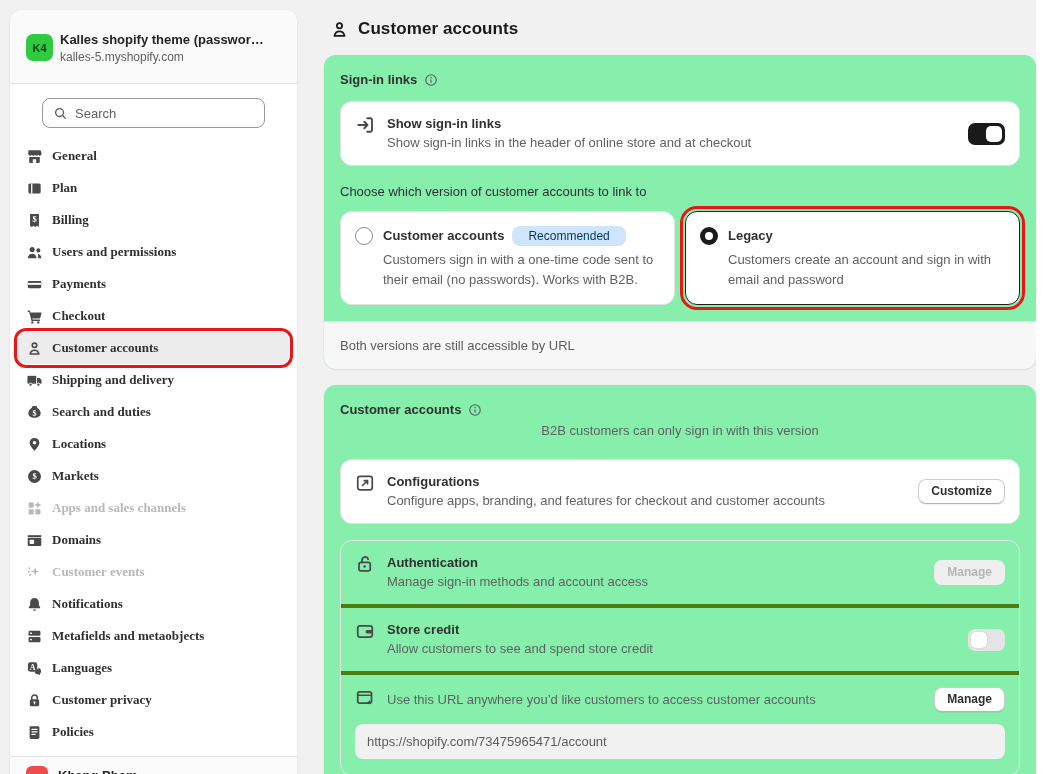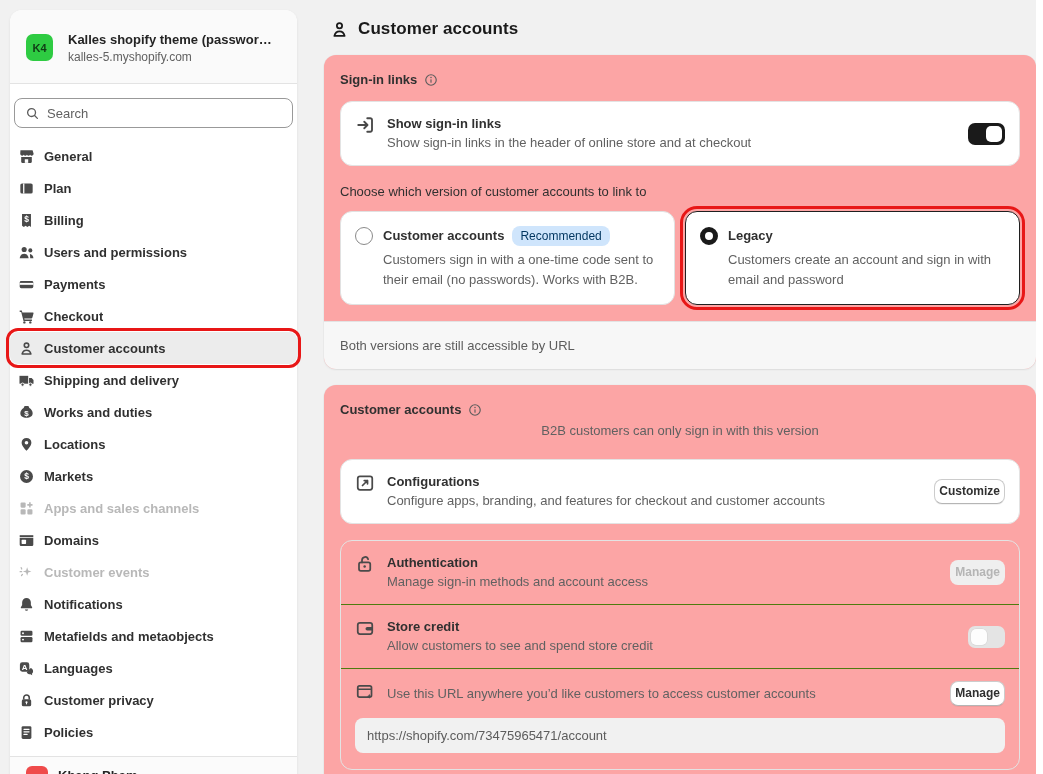--- a/index.html
+++ b/index.html
@@ -13,44 +13,44 @@
   }
   svg { display:block; }
 
   
   .sidebar {
     position:absolute; left:10px; top:10px; width:287px; height:780px;
     background:#fff; border-radius:12px;
     box-shadow:0 1px 3px rgba(0,0,0,.08);
   }
   .store-header {
-    height:74px; padding:13px 16px 11px; display:flex; align-items:center; gap:15px;
+    height:74px; padding:13px 16px 11px; display:flex; align-items:center; gap:7px;
     background:#fafafa; border-bottom:1px solid #e3e3e3; border-radius:12px 12px 0 0;
   }
   .store-avatar {
     width:27px; height:27px; border-radius:7px; background:#2ecb42; flex:none;
     display:flex; align-items:center; justify-content:center;
     font-size:11px; font-weight:700; color:#103b15;
   }
   .store-meta { min-width:0; }
   .store-name { font-weight:700; font-size:13px; color:#242424; white-space:nowrap; overflow:hidden; line-height:19px; }
   .store-domain { font-size:12px; color:#616161; line-height:16px; }
 
-  .search-wrap { padding:14px 4px 6px; }
+  .search-wrap { padding:14px 32px 6px; }
   .search-box {
     height:30px; border:1px solid #999; border-radius:8px; background:#fff;
     display:flex; align-items:center; gap:7px; padding:0 10px;
   }
   .search-box input {
     border:none; outline:none; background:transparent; flex:1;
     font-family:inherit; font-size:13px; color:#303030;
   }
   .search-box input::placeholder { color:#616161; }
 
-  .nav { padding:6px 0 0; }
+  .nav { padding:6px 8px 0;font-family:Liberation Serif, serif; }
   .nav-item {
     height:32px; display:flex; align-items:center; gap:9px; padding:0 8px;
     border-radius:8px; cursor:pointer; position:relative;
     font-weight:600; color:#303030;
   }
   .nav-item .nav-icon { width:17px; height:17px; flex:none; color:#4a4a4a; }
   .nav-item.selected { background:#ececec; }
   .nav-item.disabled { color:#b8b8b8; cursor:default; }
   .nav-item.disabled .nav-icon { color:#b8b8b8; }
   .nav-item.annotated { outline:3px solid #e81717; outline-offset:1px; }
@@ -66,21 +66,21 @@
     display:flex; align-items:flex-end; justify-content:center; padding-bottom:4px;
   }
   .user-name { font-weight:700; font-size:13px; color:#242424; margin-top:2px; }
 
   
   .main { position:absolute; left:324px; top:0; width:712px; }
   .main-header { display:flex; align-items:center; gap:9px; padding:19px 0 16px 6px; }
   .main-title { font-size:17px; font-weight:700; color:#1a1a1a; letter-spacing:.1px; }
 
   .card {
-    background:#fca5a5; border-radius:12px; box-shadow:0 1px 2px rgba(0,0,0,.07), 0 0 0 .5px rgba(0,0,0,.03);
+    background:#86efac; border-radius:12px; box-shadow:0 1px 2px rgba(0,0,0,.07), 0 0 0 .5px rgba(0,0,0,.03);
     margin-bottom:16px;
   }
   .card-body { padding:16px; }
   .card-heading-row { display:flex; align-items:center; gap:7px; }
   .card-heading { font-size:13px; font-weight:700; color:#303030; line-height:18px; }
   .card-subheading { font-size:13px; color:#616161; line-height:20px; margin-top:2px;text-align:center; }
 
   .row-card {
     border:1px solid #e3e3e3; border-radius:12px; background:#fff;
     display:flex; align-items:center; gap:12px; padding:12px 14px;
@@ -106,37 +106,37 @@
     padding:14px; display:flex; gap:10px; align-items:flex-start;
   }
   .option-card.selected { border:1.5px solid #1f1f1f; }
   .option-card.annotated { outline:3px solid #e81717; outline-offset:2px; }
   .radio { width:18px; height:18px; border-radius:50%; border:1.5px solid #8a8a8a; background:#fff; flex:none; margin-top:1px; cursor:pointer; }
   .radio.checked { border:5.5px solid #1a1a1a; }
   .option-title-row { display:flex; align-items:center; gap:8px; }
   .option-title { font-size:13px; font-weight:700; color:#303030; line-height:20px; }
   .badge {
     background:#cfe5fc; color:#00355f; font-size:12px; line-height:16px;
-    padding:2px 8px; border-radius:8px; white-space:nowrap;
+    padding:2px 16px; border-radius:8px; white-space:nowrap;
   }
   .option-desc { font-size:13px; color:#616161; line-height:20px; margin-top:4px; }
 
   .card-footer {
     border-top:1px solid #e3e3e3; background:#f7f7f7; border-radius:0 0 12px 12px;
     padding:14px 16px; font-size:13px; color:#5c5c5c; line-height:19px;
   }
 
   .config-card { margin-top:18px; }
   .group-card { border:1px solid #e3e3e3; border-radius:12px; margin-top:16px; padding-bottom:16px; }
   .group-row { display:flex; align-items:center; gap:12px; padding:12px 14px; }
-  .group-row + .group-row { border-top:1px solid #4d7c0f; }
+  .group-row + .group-row { border-top:4px solid #4d7c0f; }
 
   .btn {
     background:#fff; border:1px solid #ccc; border-bottom-color:#b5b5b5;
-    border-radius:8px; padding:3px 4px; font-family:inherit;
+    border-radius:8px; padding:3px 12px; font-family:inherit;
     font-size:12px; font-weight:600; color:#303030; line-height:17px;
     box-shadow:0 1px 0 rgba(0,0,0,.05); cursor:pointer; flex:none; white-space:nowrap;
   }
   .btn.disabled { background:#efefef; border-color:transparent; box-shadow:none; color:#b5b5b5; cursor:default; }
 
   .url-box {
     margin:0 14px; background:#f1f1f1; border-radius:8px;
     padding:8px 12px; font-size:13px; color:#5c5c5c; line-height:19px;
     white-space:nowrap; overflow:hidden;
   }
@@ -228,21 +228,21 @@
           <circle cx="4.3" cy="11.9" r="1.5" stroke="#fff" stroke-width=".9"></circle>
           <circle cx="11.7" cy="11.9" r="1.5" stroke="#fff" stroke-width=".9"></circle>
         </svg>
       <span class="nav-label">Shipping and delivery</span>
     </div>
     <div class="nav-item">
       <svg class="nav-icon" viewBox="0 0 16 16" fill="currentColor">
           <path d="M6.2 1.8h3.6l.9 1.9c2.1 1.3 3.1 3 3.1 5.1 0 2.8-2.3 4.2-5.8 4.2S2.2 11.6 2.2 8.8c0-2.1 1-3.8 3.1-5.1z"></path>
           <text x="8" y="11" text-anchor="middle" font-size="7.5" font-weight="bold" fill="#fff">$</text>
         </svg>
-      <span class="nav-label">Works and duties</span>
+      <span class="nav-label">Search and duties</span>
     </div>
     <div class="nav-item">
       <svg class="nav-icon" viewBox="0 0 16 16" fill="currentColor">
           <path d="M8 1.8a4.6 4.6 0 0 1 4.6 4.6C12.6 9.6 8 14 8 14S3.4 9.6 3.4 6.4A4.6 4.6 0 0 1 8 1.8z"></path>
           <circle cx="8" cy="6.3" r="1.7" fill="#fff"></circle>
         </svg>
       <span class="nav-label">Locations</span>
     </div>
     <div class="nav-item">
       <svg class="nav-icon" viewBox="0 0 16 16" fill="currentColor">

